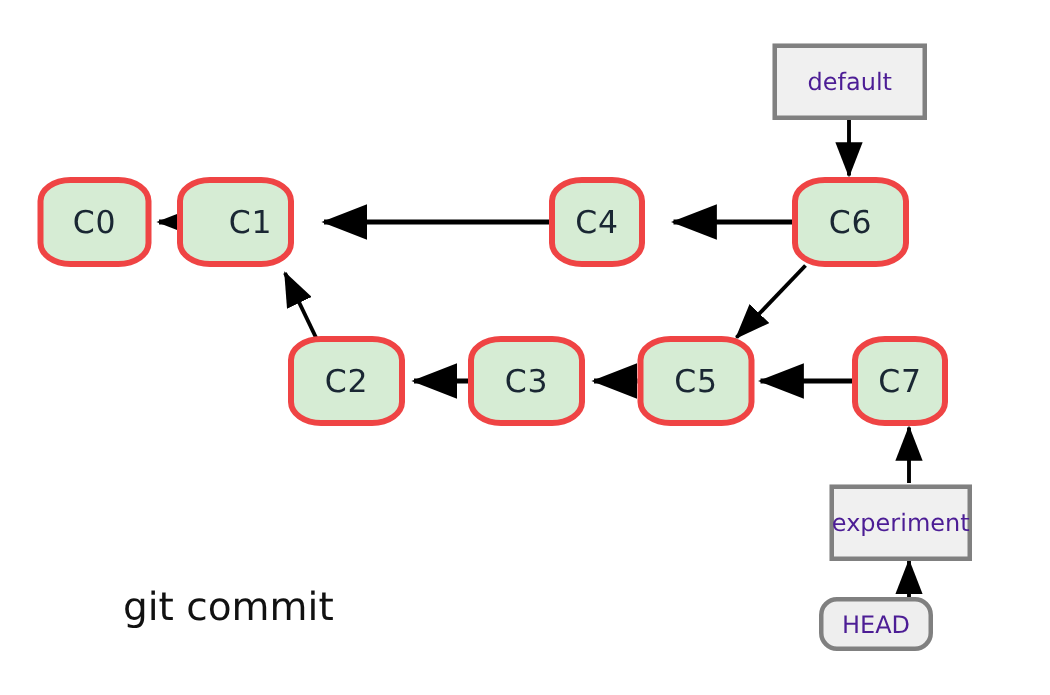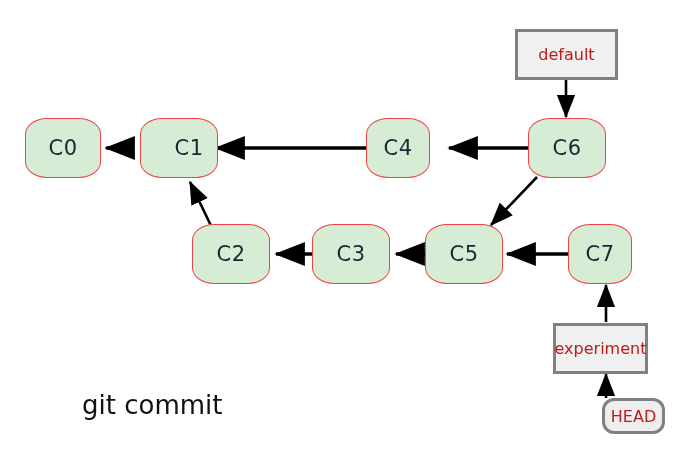--- a/index.html
+++ b/index.html
@@ -22,40 +22,40 @@
     left: 0;
     top: 0;
     width: 700px;
     height: 463px;
     pointer-events: none;
   }
   .commit-node {
     position: absolute;
     box-sizing: border-box;
     background: #d6ecd4;
-    border: 1px solid #ef4444;
+    border: 4px solid #ef4444;
     border-radius: 22px / 16px;
     display: flex;
     align-items: center;
     justify-content: center;
     color: #1a2733;
     font-family: "DejaVu Sans", sans-serif;
     font-size: 21px;
     letter-spacing: 0.5px;
     z-index: 3;
   }
   .ref-box {
     position: absolute;
     box-sizing: border-box;
     background: #f0f0f0;
     border: 3px solid #808080;
     display: flex;
     align-items: center;
     justify-content: center;
-    color: #b91c1c;
+    color: #4c1d95;
     font-family: "DejaVu Sans", sans-serif;
     font-size: 16px;
     z-index: 3;
   }
   .ref-box.rounded {
     border-radius: 12px;
     background: #eeeeee;
     border-width: 3px;
   }
   .caption {
@@ -100,21 +100,21 @@
 
     <line x1="606" y1="322" x2="606" y2="285" stroke="#000000" stroke-width="2.6" marker-end="url(#arrowhead)"></line>
 
     <line x1="606" y1="398" x2="606" y2="374" stroke="#000000" stroke-width="2.6" marker-end="url(#arrowhead)"></line>
   </svg>
 
   <div class="commit-node" style="left:25px; top:118px; width:76px; height:60px;">
     <span>C0</span>
   </div>
 
-  <div class="commit-node" style="left:140px; top:118px; width:78px; height:60px;padding-left:20px;">
+  <div class="commit-node" style="left:118px; top:118px; width:78px; height:60px;padding-left:20px;">
     <span>C1</span>
   </div>
 
   <div class="commit-node" style="left:366px; top:118px; width:64px; height:60px;">
     <span>C4</span>
   </div>
 
   <div class="commit-node" style="left:528px; top:118px; width:78px; height:60px;">
     <span>C6</span>
   </div>
@@ -136,19 +136,19 @@
   </div>
 
   <div class="ref-box" style="left:515px; top:29px; width:103px; height:51px;">
     <span>default</span>
   </div>
 
   <div class="ref-box" style="left:553px; top:323px; width:95px; height:51px;">
     <span>experiment</span>
   </div>
 
-  <div class="ref-box rounded" style="left:602px; top:398px; width:63px; height:36px;">
+  <div class="ref-box rounded" style="left:546px; top:398px; width:76px; height:36px;">
     <span>HEAD</span>
   </div>
 
   <div class="caption" style="left:82px; top:390px;">git commit</div>
 
 </div>
 
 </body></html>

